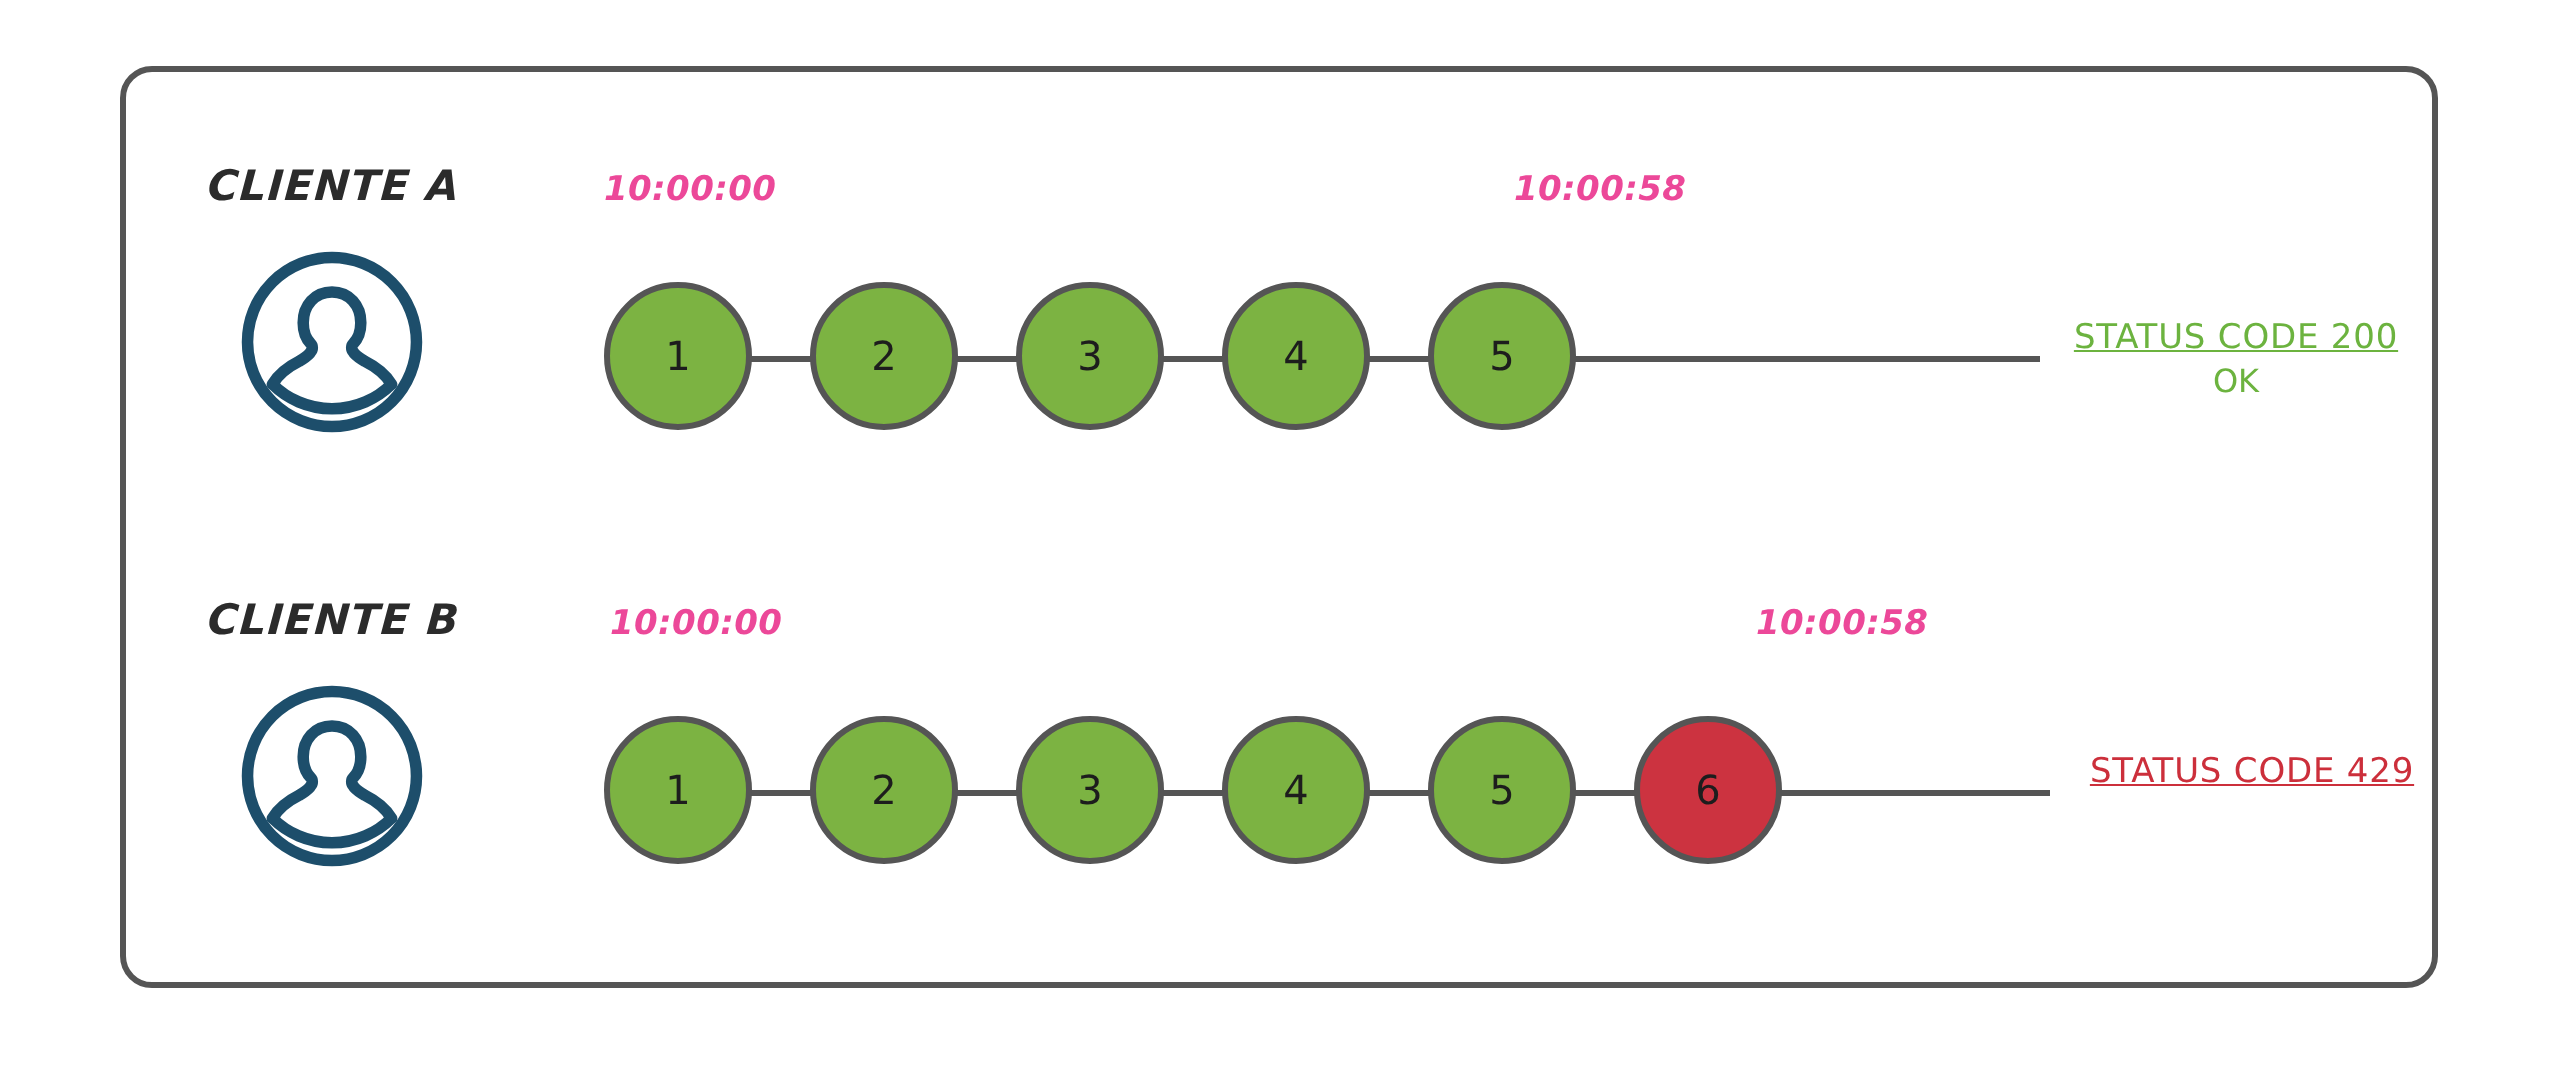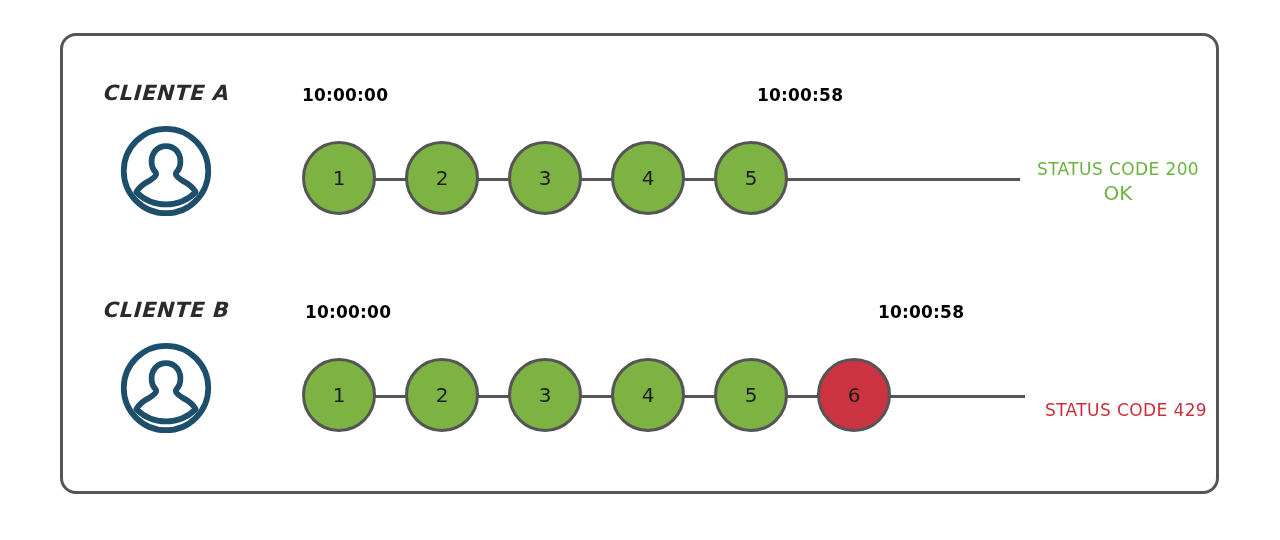--- a/index.html
+++ b/index.html
@@ -69,23 +69,24 @@
   }
   .avatar svg { display: block; width: 96px; height: 96px; }
 
   
   .timestamp {
     position: absolute;
     top: 10px;
     font-family: "DejaVu Sans", sans-serif;
     font-size: 17px;
     font-weight: bold;
-    color: #000000;
+    color: #ec4899;
     white-space: nowrap;
     letter-spacing: 0.2px;
+    font-style: italic;
   }
 
   
   .chain {
     position: absolute;
     left: 302px;
     top: 66px;
     height: 80px;
   }
   .connector {
@@ -118,27 +119,28 @@
     position: absolute;
     text-align: center;
     font-family: "DejaVu Sans", sans-serif;
     white-space: nowrap;
     line-height: 1.28;
   }
   .status .code {
     font-size: 17px;
     letter-spacing: 0.4px;
     display: block;
+    text-decoration: underline;
   }
   .status .detail {
-    font-size: 20px;
+    font-size: 16px;
     display: block;
   }
   .status.green { color: #6cb33f; }
-  .status.red   { color: #cc2f3b; margin-top: 24px; }
+  .status.red   { color: #cc2f3b; }
 </style>
 </head>
 <body>
 
 <div id="canvas">
 
   <div class="frame"></div>
 
   <div class="row row-a">
 

